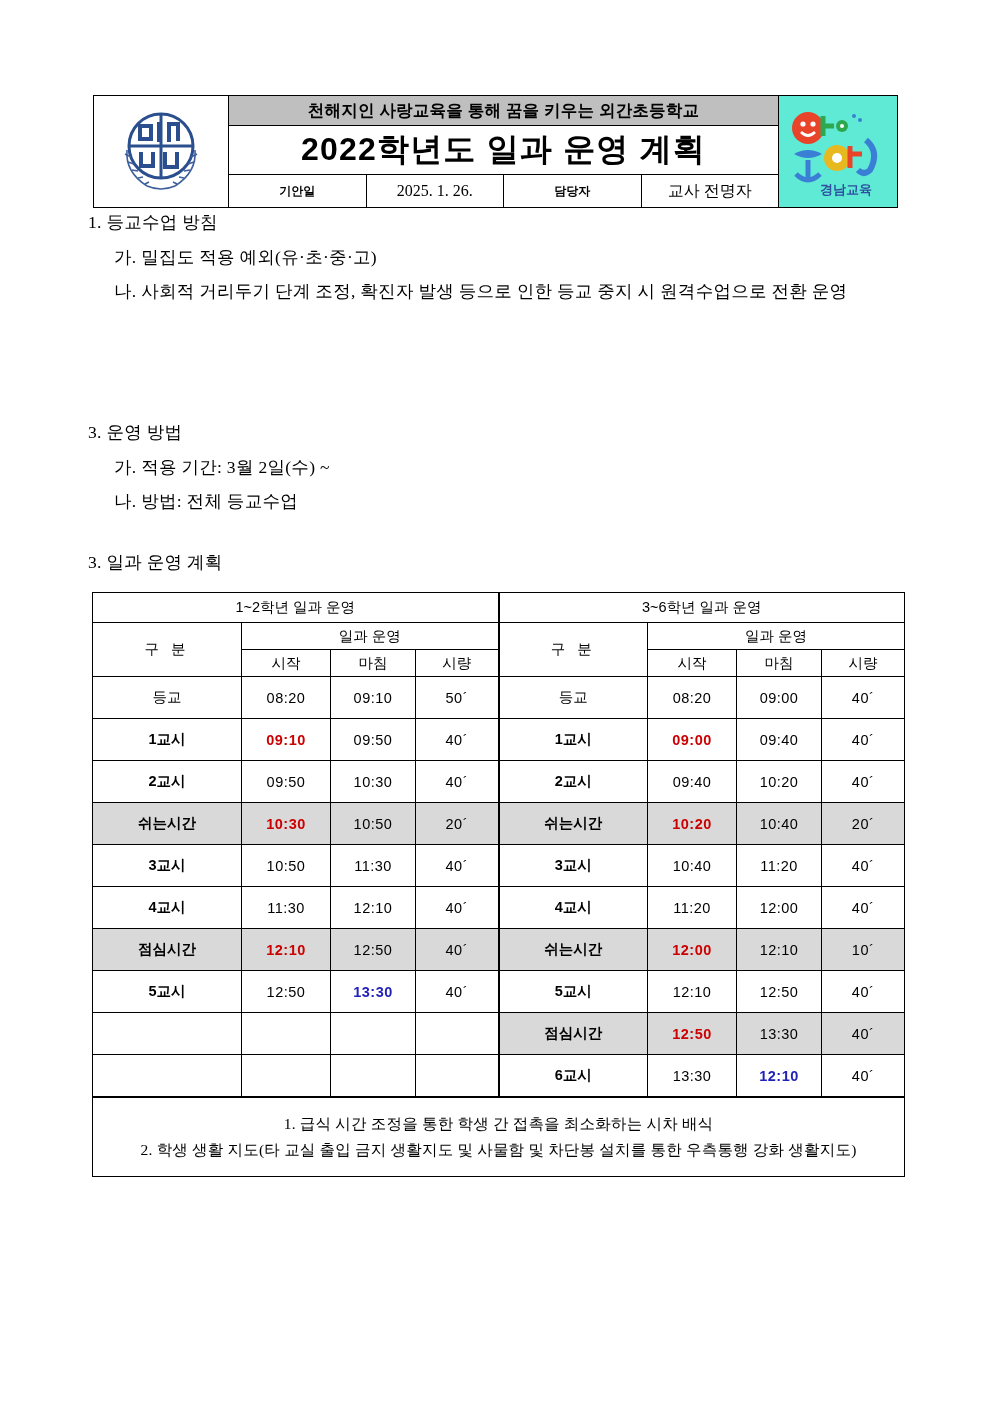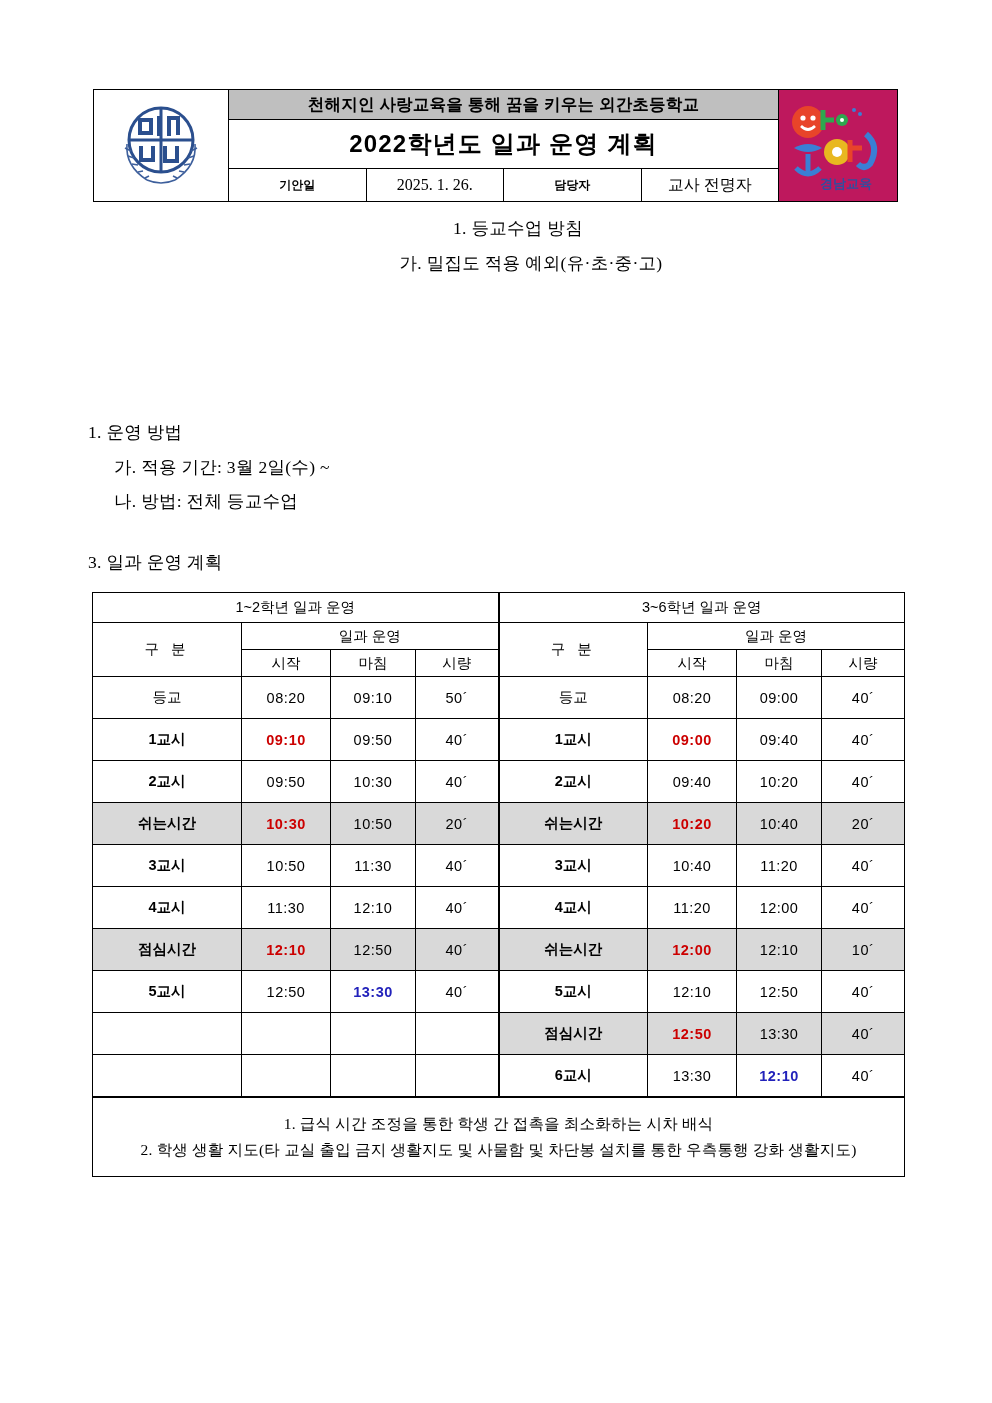--- a/index.html
+++ b/index.html
@@ -19,21 +19,21 @@
     position: relative;
     width: 992px;
     height: 1403px;
     box-sizing: border-box;
   }
 
   
   .header-wrap {
     position: absolute;
     left: 93px;
-    top: 89px;
+    top: 95px;
     width: 805px;
   }
   table.hdr {
     border-collapse: collapse;
     width: 805px;
     table-layout: fixed;
   }
   table.hdr td {
     border: 1.6px solid #000;
     padding: 0;
@@ -59,50 +59,49 @@
   }
   .slogan {
     background: #bfbfbf;
     font-size: 16.5px;
     font-weight: bold;
     letter-spacing: 0.2px;
     height: 29px;
     font-family: "Liberation Sans", "DejaVu Sans", sans-serif;
   }
   .doc-title {
-    font-size: 24px;
+    font-size: 32px;
     font-weight: bold;
     height: 48px;
     letter-spacing: 1.2px;
     font-family: "Liberation Sans", "DejaVu Sans", sans-serif;
   }
   .meta-label {
     font-size: 12px;
     font-weight: bold;
     height: 32px;
     font-family: "Liberation Sans", "DejaVu Sans", sans-serif;
   }
   .meta-value {
     font-size: 16px;
     height: 32px;
     font-family: "Liberation Serif", "DejaVu Serif", serif;
   }
   .rlogo-cell {
     width: 114px;
-    background: #be185d;
+    background: #5eead4;
     padding: 2px !important;
   }
 
   
   .body-text {
     position: absolute;
     left: 88px;
-    top: 220px;
+    top: 214px;
     width: 860px;
-    text-align: center;
   }
   .ln {
     font-size: 17.5px;
     line-height: 1.0;
     margin-bottom: 17px;
     white-space: nowrap;
     font-family: "Liberation Serif", "DejaVu Serif", serif;
     letter-spacing: 0.3px;
   }
   .ln.lvl0 { margin-left: 0px; }
@@ -265,24 +264,25 @@
         <td class="meta-label" style="width:95px">담당자</td>
         <td class="meta-value">교사 전명자</td>
       </tr>
     </tbody>
       </table>
   </div>
 
   <div class="body-text">
     <div class="ln lvl0">1. 등교수업 방침</div>
     <div class="ln lvl1">가. 밀집도 적용 예외(유·초·중·고)</div>
+    <div class="ln lvl1">나. 사회적 거리두기 단계 조정, 확진자 발생 등으로 인한 등교 중지 시 원격수업으로 전환 운영</div>
   </div>
 
   <div class="sec2">
-    <div class="ln lvl0">1. 운영 방법</div>
+    <div class="ln lvl0">3. 운영 방법</div>
     <div class="ln lvl1">가. 적용 기간: 3월 2일(수) ~</div>
     <div class="ln lvl1">나. 방법: 전체 등교수업</div>
   </div>
 
   <div class="sec3">
     <div class="ln lvl0">3. 일과 운영 계획</div>
   </div>
 
   <div class="sched-wrap">
     <table class="sched">

